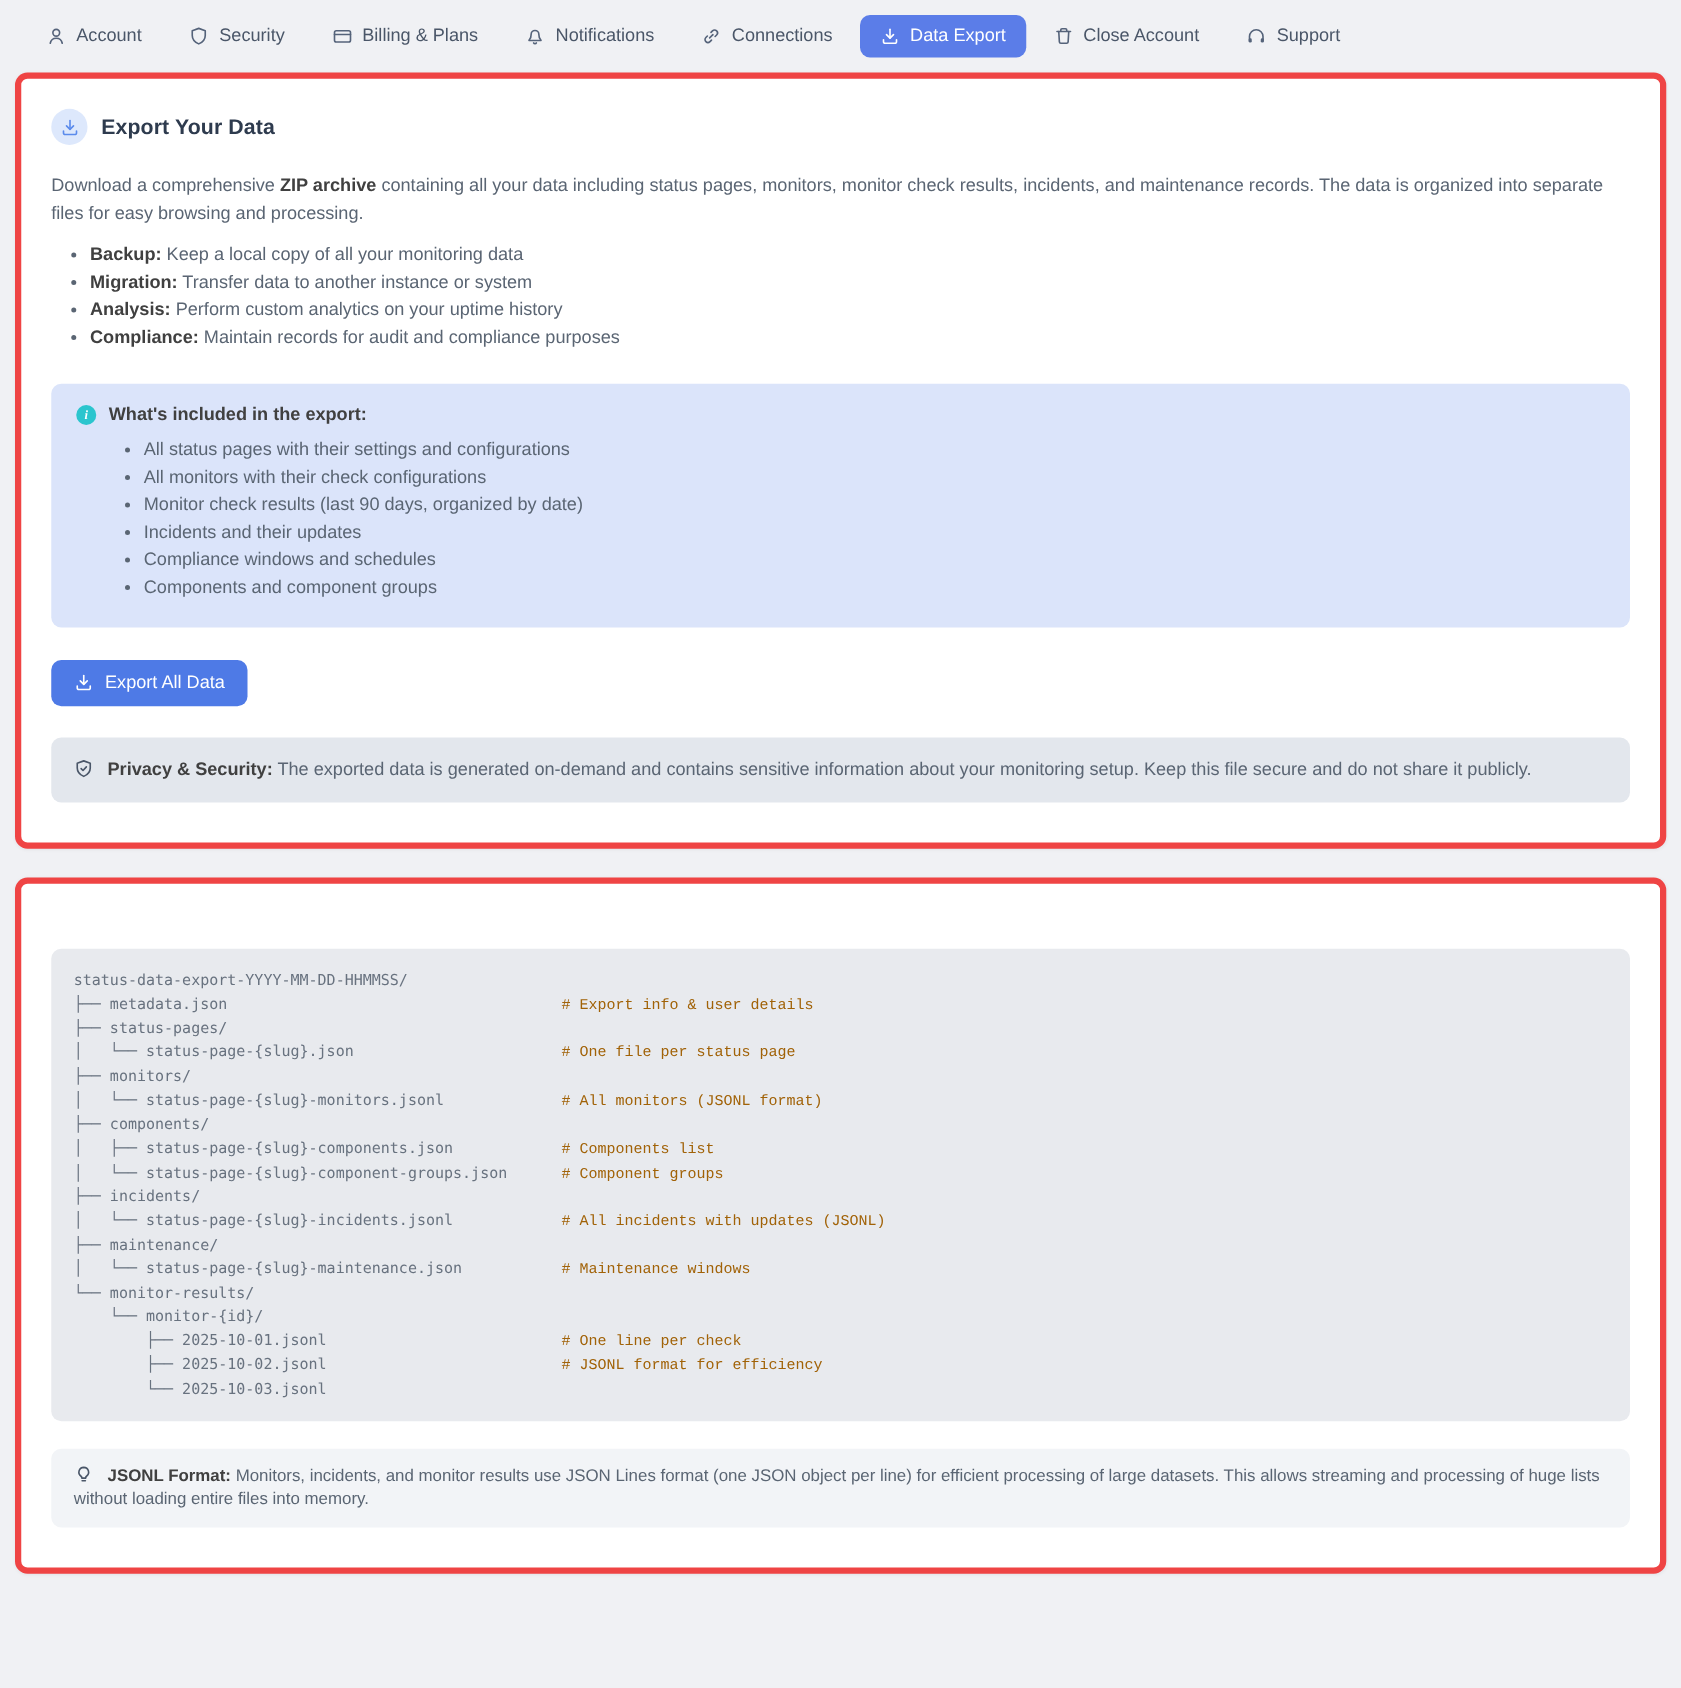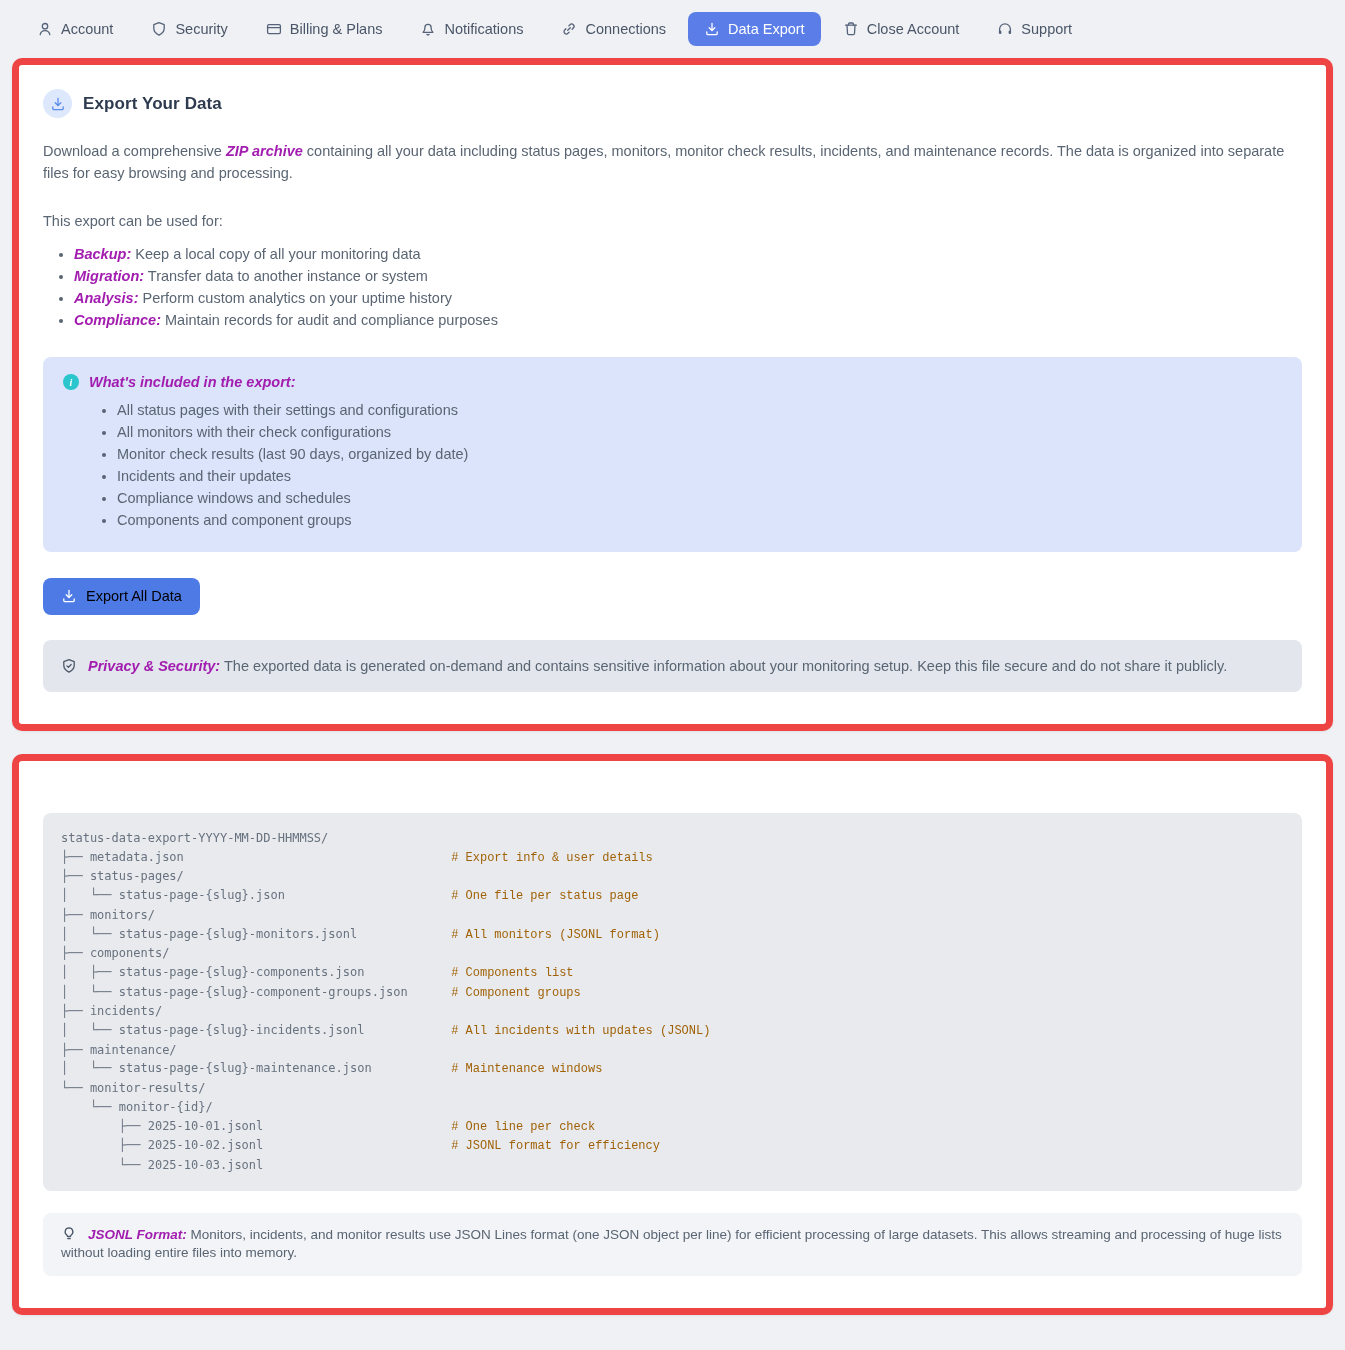--- a/index.html
+++ b/index.html
@@ -21,50 +21,50 @@
   }
   .tab .t-icon { display:inline-flex; color:#55637a; }
   .tab.active { background:#5b7de8; color:#ffffff; }
   .tab.active .t-icon { color:#ffffff; }
   svg { display:block; }
 
   
   .card {
     background:#ffffff; border-radius:10px;
     margin:12px 12px 0; padding:24px 24px 32px;
-    border:7px solid #ef4444;
+    border:5px solid #ef4444;
     box-shadow:0 1px 3px rgba(16,24,40,.06);
   }
   .card.second { margin-top:23px; }
   .card-head { display:flex; align-items:center; gap:11px; }
   .icon-circle {
     width:29px; height:29px; border-radius:50%;
     display:flex; align-items:center; justify-content:center; flex:0 0 auto;
   }
   .icon-circle.blue { background:#dde8fc; color:#5b8bec; }
   .icon-circle.cyan { background:#d2f3f9; color:#27c2d5; }
   h2 { font-size:17px; font-weight:700; color:#2e3b4e; margin:0; letter-spacing:.1px; }
   p.body { font-size:14.5px; line-height:22px; margin:22px 0 0; color:#5a6573; }
-  b, .bold { color:#a21caf; font-weight:700;font-style:italic; }
+  b, .bold { color:#404040; font-weight:700; }
 
   ul.usage { margin:11px 0 0; padding-left:31px; font-size:14.5px; line-height:22px; }
   ul.plainlist { margin:9px 0 0; padding-left:54px; font-size:14.5px; line-height:22px; color:#5a6573; }
 
   .info-box { margin-top:26px; background:#dbe4fa; border-radius:8px; padding:17px 20px 21px; }
   .info-head { display:flex; align-items:center; gap:10px; font-size:14.5px; }
   .info-dot {
     width:16px; height:16px; border-radius:50%; background:#2bc5ce; color:#fff;
     font-size:10px; font-weight:700; font-style:italic;
     display:flex; align-items:center; justify-content:center; flex:0 0 auto;
     font-family:"Liberation Serif", serif;
   }
 
   .export-btn {
     margin-top:26px; display:inline-flex; align-items:center; gap:9px;
-    background:#4e7ae6; color:#000000; border:none; border-radius:8px;
+    background:#4e7ae6; color:#ffffff; border:none; border-radius:8px;
     padding:10px 18px 11px; font-size:14.5px; font-family:inherit; cursor:pointer;
   }
   .export-btn .t-icon { color:#ffffff; display:inline-flex; }
 
   .note { border-radius:8px; font-size:14.5px; line-height:22px; padding:15px 18px; margin-top:25px; color:#5a6573; }
   .note .n-icon { display:inline-block; vertical-align:-3px; margin-right:11px; color:#4a5668; }
   .note.privacy { background:#e3e7ed; }
   .note.jsonl { background:#f2f4f7; font-size:13.5px; line-height:18.5px; margin-top:22px; padding:13px 18px; }
 
   .tree {
@@ -160,21 +160,20 @@
     <span class="icon-circle blue">
         <svg width="16" height="16" viewBox="0 0 16 16" fill="none" stroke="currentColor" stroke-width="1.3" stroke-linecap="round" stroke-linejoin="round">
           <path d="M8 2.4v6.9"></path>
           <path d="M5.2 6.7L8 9.5l2.8-2.8"></path>
           <path d="M2.8 10.8v1.6a1.2 1.2 0 0 0 1.2 1.2h8a1.2 1.2 0 0 0 1.2-1.2v-1.6"></path>
         </svg>
       </span>
     <h2>Export Your Data</h2>
   </div>
   <p class="body"><span>Download a comprehensive </span><b>ZIP archive</b><span> containing all your data including status pages, monitors, monitor check results, incidents, and maintenance records. The data is organized into separate files for easy browsing and processing.</span></p>
-  <p class="body" style="margin-top:26px;">This export can be used for:</p>
   <ul class="usage">
       <li><b>Backup:</b> Keep a local copy of all your monitoring data</li>
       <li><b>Migration:</b> Transfer data to another instance or system</li>
       <li><b>Analysis:</b> Perform custom analytics on your uptime history</li>
       <li><b>Compliance:</b> Maintain records for audit and compliance purposes</li>
     </ul>
 
   <div class="info-box">
     <div class="info-head">
       <span class="info-dot">i</span>

